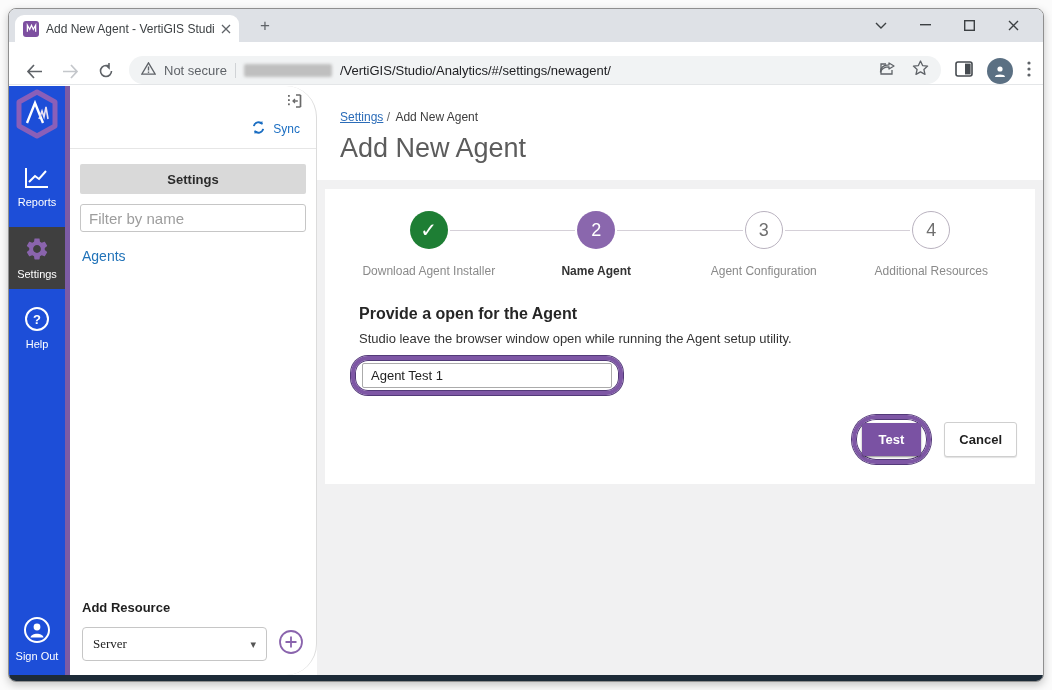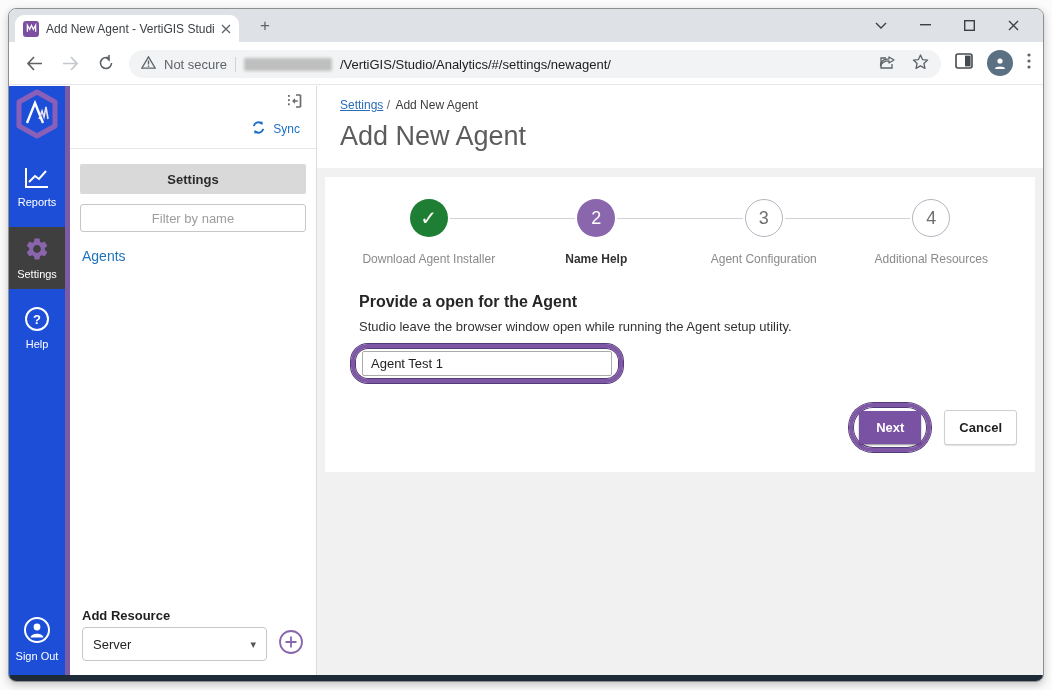--- a/index.html
+++ b/index.html
@@ -10,21 +10,21 @@
   .tabstrip{ position:relative; height:33px; background:#dee1e6; }
   .tab{ position:absolute; left:6px; bottom:0; width:224px; height:27px; background:#fff; border-radius:9px 9px 0 0; display:flex; align-items:center; gap:7px; padding:0 8px; }
   .favicon{ width:16px; height:16px; border-radius:3px; background:#7d4fa0; display:flex; align-items:center; justify-content:center; flex:none; }
   .tabtitle{ flex:1; font-size:12px; color:#3c4043; white-space:nowrap; overflow:hidden; }
   .tabclose{ color:#5f6368; flex:none; display:flex; }
   .newtab{ position:absolute; left:244px; top:5px; width:24px; height:24px; display:flex; align-items:center; justify-content:center; font-size:17px; color:#5f6368; }
   .wincontrols{ position:absolute; right:8px; top:2px; height:28px; display:flex; align-items:center; }
   .wc{ width:44px; height:28px; display:flex; align-items:center; justify-content:center; color:#3c4043; }
 
   
-  .toolbar{ height:43px; background:#fff; display:flex; align-items:flex-start; padding:8px 12px; gap:10px; border-bottom:1px solid #e4e6e8; }
+  .toolbar{ height:43px; background:#fff; display:flex; align-items:flex-end; padding:0 12px; gap:10px; border-bottom:1px solid #e4e6e8; }
   .navbtn{ width:26px; height:26px; display:flex; align-items:center; justify-content:center; flex:none; }
   .addressbar{ flex:1; height:28px; background:#f1f3f4; border-radius:14px; display:flex; align-items:center; padding:0 12px; gap:8px; min-width:0; }
   .sec{ font-size:13px; color:#5f6368; white-space:nowrap; }
   .vbar{ width:1px; height:15px; background:#d0d3d6; }
   .redacted{ width:88px; height:13px; background:#bfbfbf; border-radius:2px; filter:blur(1.6px); flex:none; }
   .urlpath{ font-size:13px; color:#202124; white-space:nowrap; overflow:hidden; flex:1; }
   .pillicons{ display:flex; align-items:center; gap:16px; margin-left:auto; }
   .tbicons{ display:flex; align-items:center; gap:14px; padding-left:4px; }
   .avatar{ width:26px; height:26px; border-radius:50%; background:#5b7083; display:flex; align-items:center; justify-content:center; }
 
@@ -34,36 +34,36 @@
 
   
   .nav{ width:61px; background:#1d4ed8; border-right:5px solid #7c5ba5; display:flex; flex-direction:column; align-items:center; flex:none; }
   .logo{ margin-top:3px; }
   .navitem{ width:100%; display:flex; flex-direction:column; align-items:center; gap:4px; padding:9px 0; margin-top:14px; color:#fff; font-size:11px; }
   .navitem.sel{ background:#3f3f3f; margin-top:10px; }
   .navitem.help{ margin-top:8px; }
   .signout{ margin-top:auto; margin-bottom:4px; }
 
   
-  .panel{ width:247px; background:#fff; border-right:1px solid #dcdcdc; display:flex; flex-direction:column; flex:none; }
+  .panel{ width:247px; background:#fff; border-right:1px solid #dcdcdc; display:flex; flex-direction:column; flex:none;border-radius:31px; }
   .collapse{ align-self:flex-end; margin:8px 14px 0 0; }
   .syncrow{ align-self:flex-end; margin:8px 16px 10px 0; display:flex; align-items:center; gap:7px; color:#1b6ec2; font-size:12px; }
   .pdivider{ height:1px; background:#e6e6e6; }
   .settingsbtn{ margin:15px 10px 0; height:30px; background:#d9d9d9; border:none; border-radius:2px; font-weight:bold; font-size:13px; color:#2b2b2b; font-family:inherit; }
-  .filter{ margin:10px 10px 0; height:28px; border:1px solid #c6c6c6; border-radius:3px; padding:0 8px; font-size:13px; font-family:inherit; color:#333;text-align:center; }
+  .filter{ margin:10px 10px 0; height:28px; border:1px solid #c6c6c6; border-radius:3px; padding:0 8px; font-size:15px; font-family:inherit; color:#333; }
   .filter::placeholder{ color:#9d9d9d; }
   .agents{ margin:16px 0 0 12px; color:#2173b9; font-size:14px; text-decoration:none; align-self:flex-start; }
-  .addres{ margin:0 0 4px 12px; font-weight:bold; font-size:13px; color:#1f1f1f; }
-  .resrow{ margin:0 12px 14px; display:flex; align-items:center; gap:11px; }
+  .addres{ margin:0 0 12px 12px; font-weight:bold; font-size:13px; color:#1f1f1f; }
+  .resrow{ margin:0 12px 14px; display:flex; align-items:center; gap:11px;font-family:Liberation Serif, serif; }
   .select{ flex:1; height:34px; border:1px solid #c6c6c6; border-radius:4px; display:flex; align-items:center; padding:0 10px; font-size:13px; color:#222; background:#fff; }
   .caret{ margin-left:auto; color:#555; font-size:11px; }
 
   
   .main{ flex:1; background:#f1f1f2; display:flex; flex-direction:column; min-width:0; }
-  .mainheader{ background:#fff; padding:12px 20px 16px 23px; }
+  .mainheader{ background:#fff; padding:24px 20px 16px 23px; }
   .crumb{ font-size:12px; color:#666; }
   .crumb a{ color:#2b6cb8; }
   .crumbcur{ color:#3c3c3c; margin-left:2px; }
   .ptitle{ margin-top:9px; font-size:27px; font-weight:400; color:#5c5c5c; }
   .cardwrap{ padding:9px 8px 0; }
   .card{ background:#fff; height:295px; position:relative; padding:20px 20px 0; }
 
   .stepper{ display:flex; margin-top:2px; }
   .step{ flex:1; display:flex; flex-direction:column; align-items:center; position:relative; }
   .step + .step::before{ content:""; position:absolute; top:19px; left:calc(-50% + 21px); width:calc(100% - 42px); height:1px; background:#d5d0d8; }
@@ -297,21 +297,21 @@
       <div class="cardwrap">
         <div class="card">
 
           <div class="stepper">
             <div class="step">
               <div class="circle done">✓</div>
               <div class="steplabel">Download Agent Installer</div>
             </div>
             <div class="step active">
               <div class="circle active">2</div>
-              <div class="steplabel">Name Help</div>
+              <div class="steplabel">Name Agent</div>
             </div>
             <div class="step">
               <div class="circle pending">3</div>
               <div class="steplabel">Agent Configuration</div>
             </div>
             <div class="step">
               <div class="circle pending">4</div>
               <div class="steplabel">Additional Resources</div>
             </div>
           </div>
@@ -319,21 +319,21 @@
           <div class="form">
             <div class="fheading">Provide a open for the Agent</div>
             <div class="fnote">Studio leave the browser window open while running the Agent setup utility.</div>
             <div class="annot annot-input">
               <input class="nameinput" value="Agent Test 1" style="">
             </div>
           </div>
 
           <div class="actions">
             <div class="annot annot-next">
-              <button class="nextbtn">Next</button>
+              <button class="nextbtn">Test</button>
             </div>
             <button class="cancelbtn">Cancel</button>
           </div>
 
         </div>
       </div>
     </div>
   </div>
 
   <div class="bottomstrip"></div>

